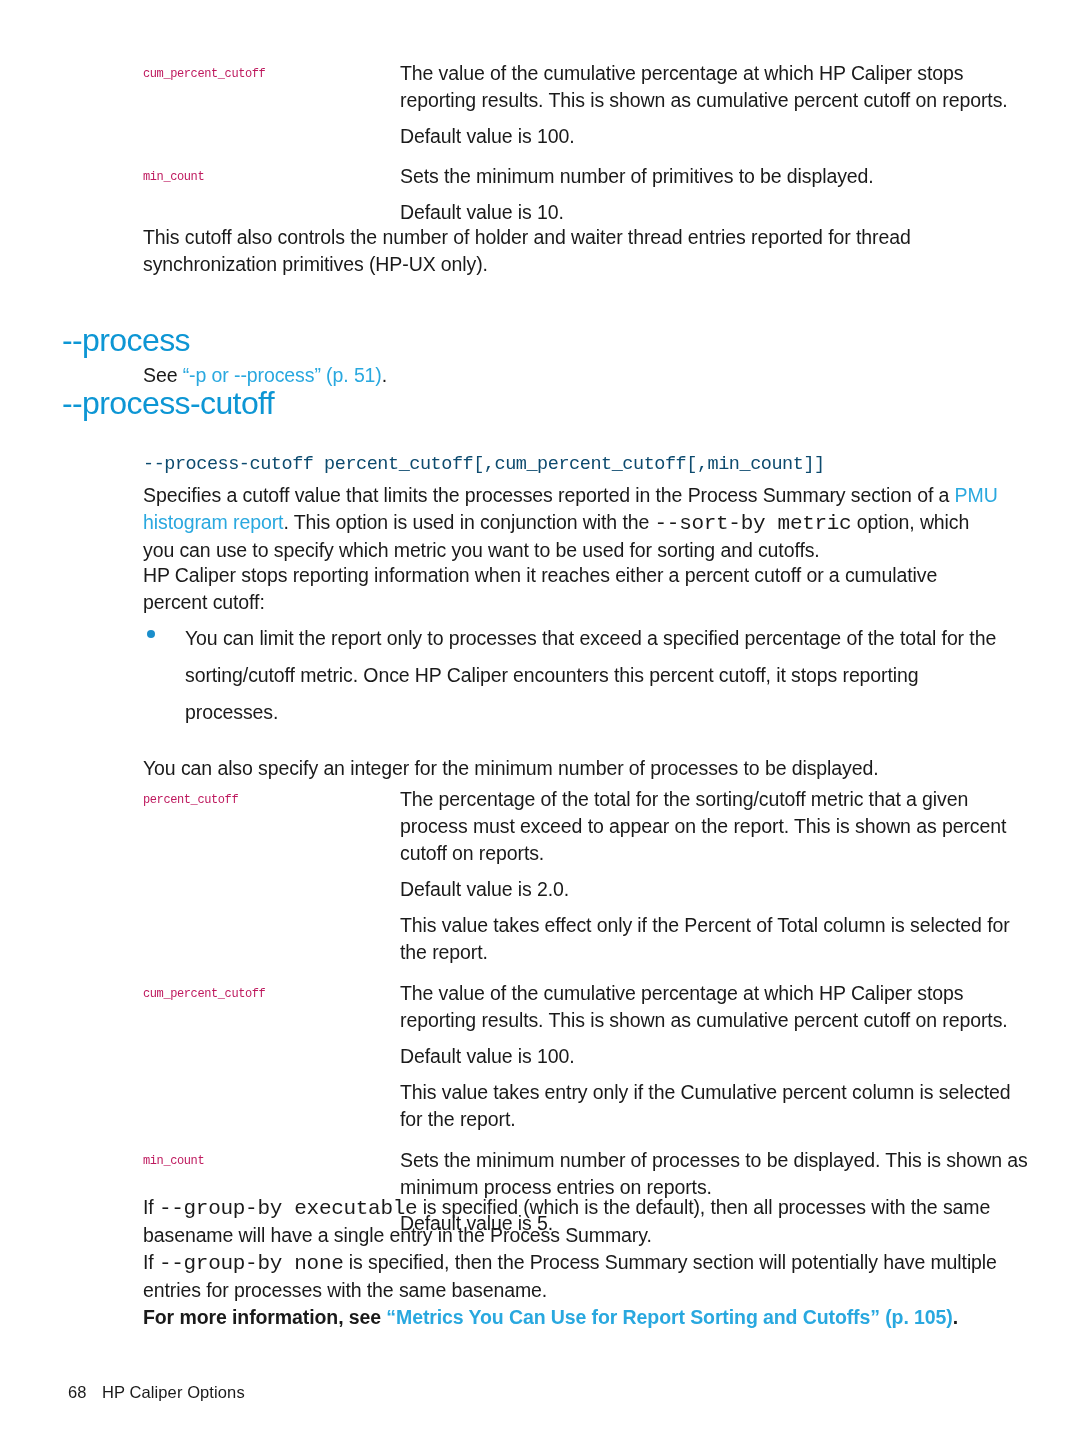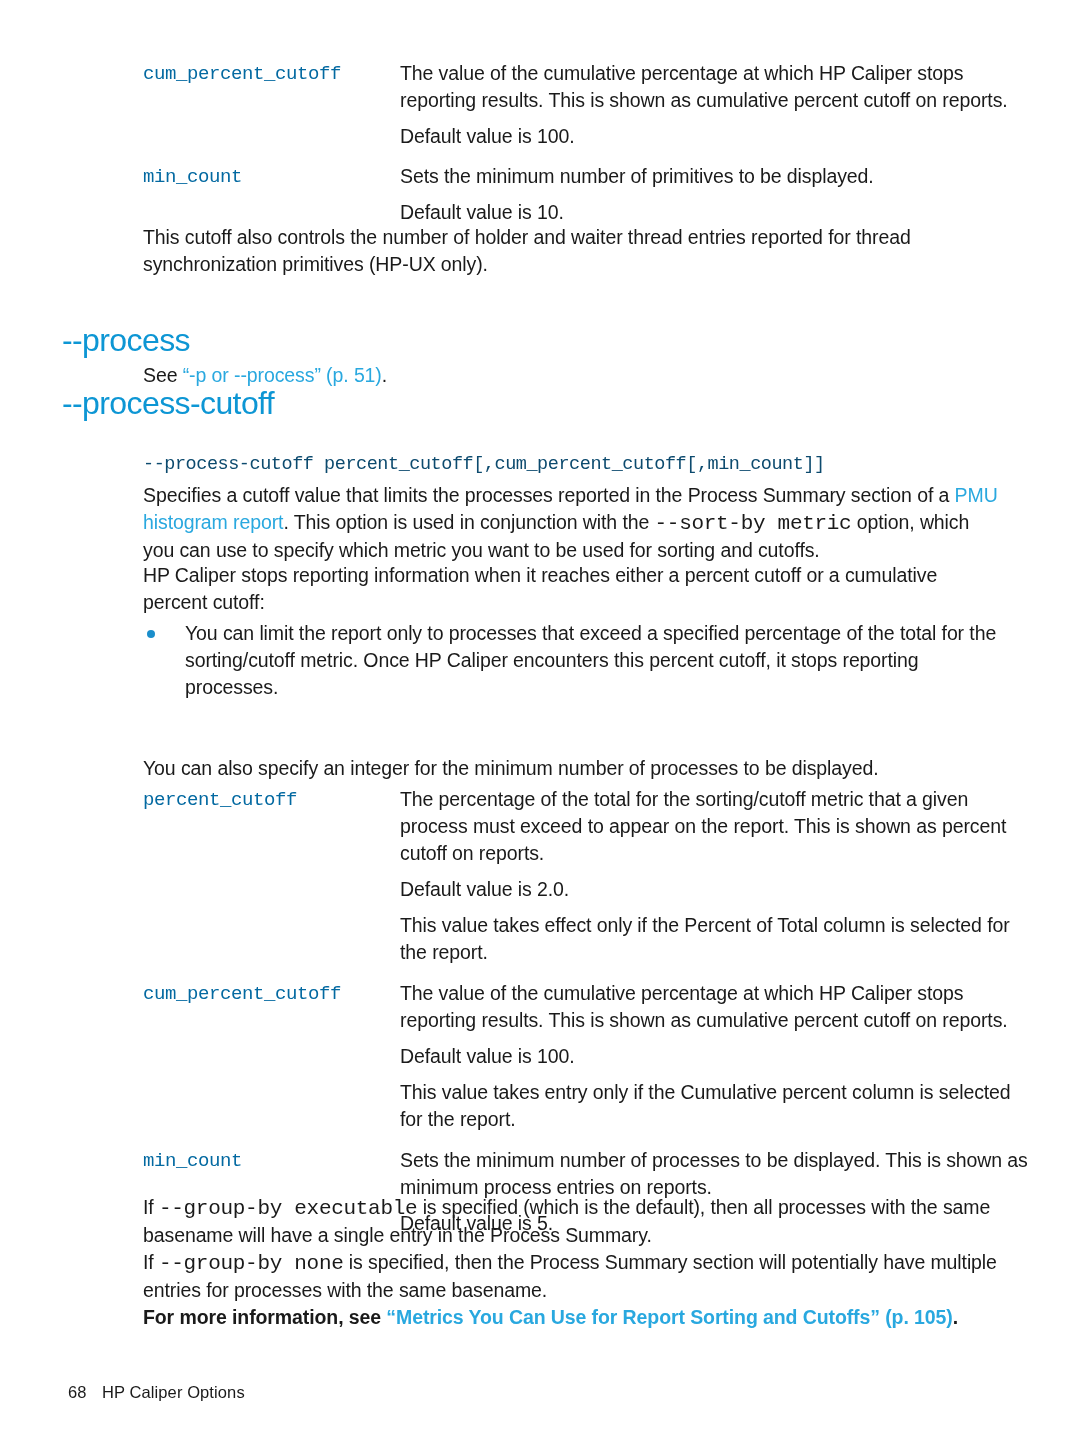--- a/index.html
+++ b/index.html
@@ -38,24 +38,24 @@
     width: 890px;
   }
   .defrow {
     display: flex;
     align-items: flex-start;
   }
   .defterm {
     width: 257px;
     flex: 0 0 257px;
     font-family: "Liberation Mono", "DejaVu Sans Mono", monospace;
-    font-size: 19px;
+    font-size: 12px;
     line-height: 27px;
     letter-spacing: -0.4px;
-    color: #0369a1;
+    color: #be185d;
     padding-top: 1px;
   }
   .defdesc {
     flex: 1 1 auto;
     font-size: 19.5px;
     line-height: 27px;
     color: #1a1a1a;
     letter-spacing: -0.1px;
   }
   .defdesc p {
@@ -111,21 +111,21 @@
     left: 4px;
     top: 10px;
     width: 8px;
     height: 8px;
     background: #1a8ecb;
     border-radius: 50%;
   }
   .bullet-item .btext {
     margin-left: 42px;
     font-size: 19.5px;
-    line-height: 27px;
+    line-height: 37px;
     color: #1a1a1a;
     letter-spacing: -0.1px;
     display: block;
   }
 
   
   .footer {
     position: absolute;
     left: 68px;
     bottom: 36px;

